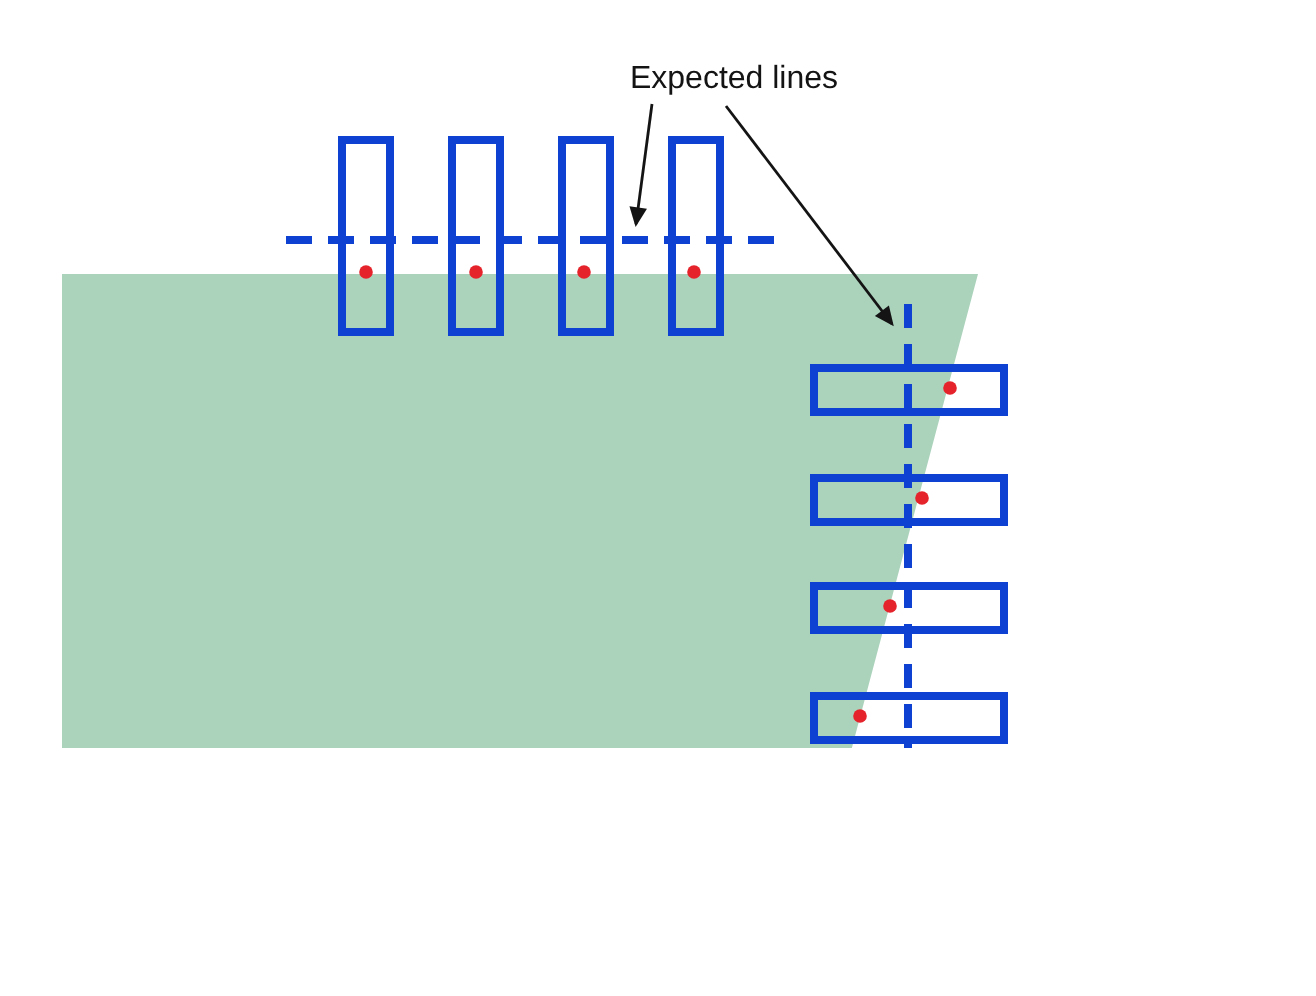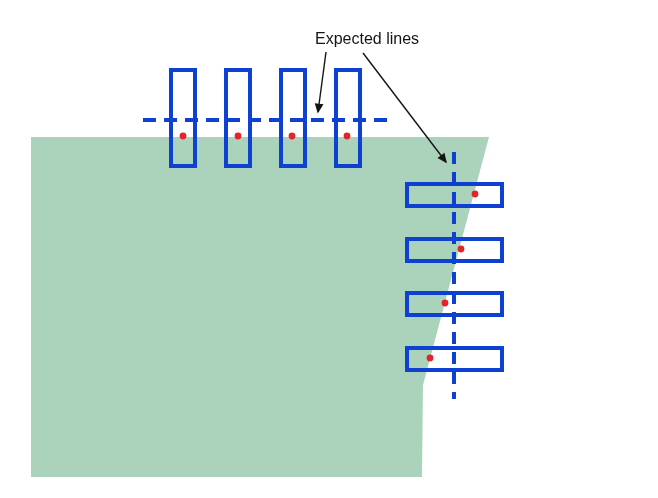--- a/index.html
+++ b/index.html
@@ -3,21 +3,21 @@
 <meta charset="utf-8">
 <style>
   html, body {
     margin: 0;
     padding: 0;
     background: #ffffff;
   }
   .stage {
     position: relative;
     width: 658px;
-    height: 498px;
+    height: 374px;
     background: #ffffff;
     overflow: hidden;
     font-family: "Liberation Sans", sans-serif;
   }
   svg { display: block; }
   text.annotation {
     font-family: "Liberation Sans", sans-serif;
   }
 </style>
 </head>

